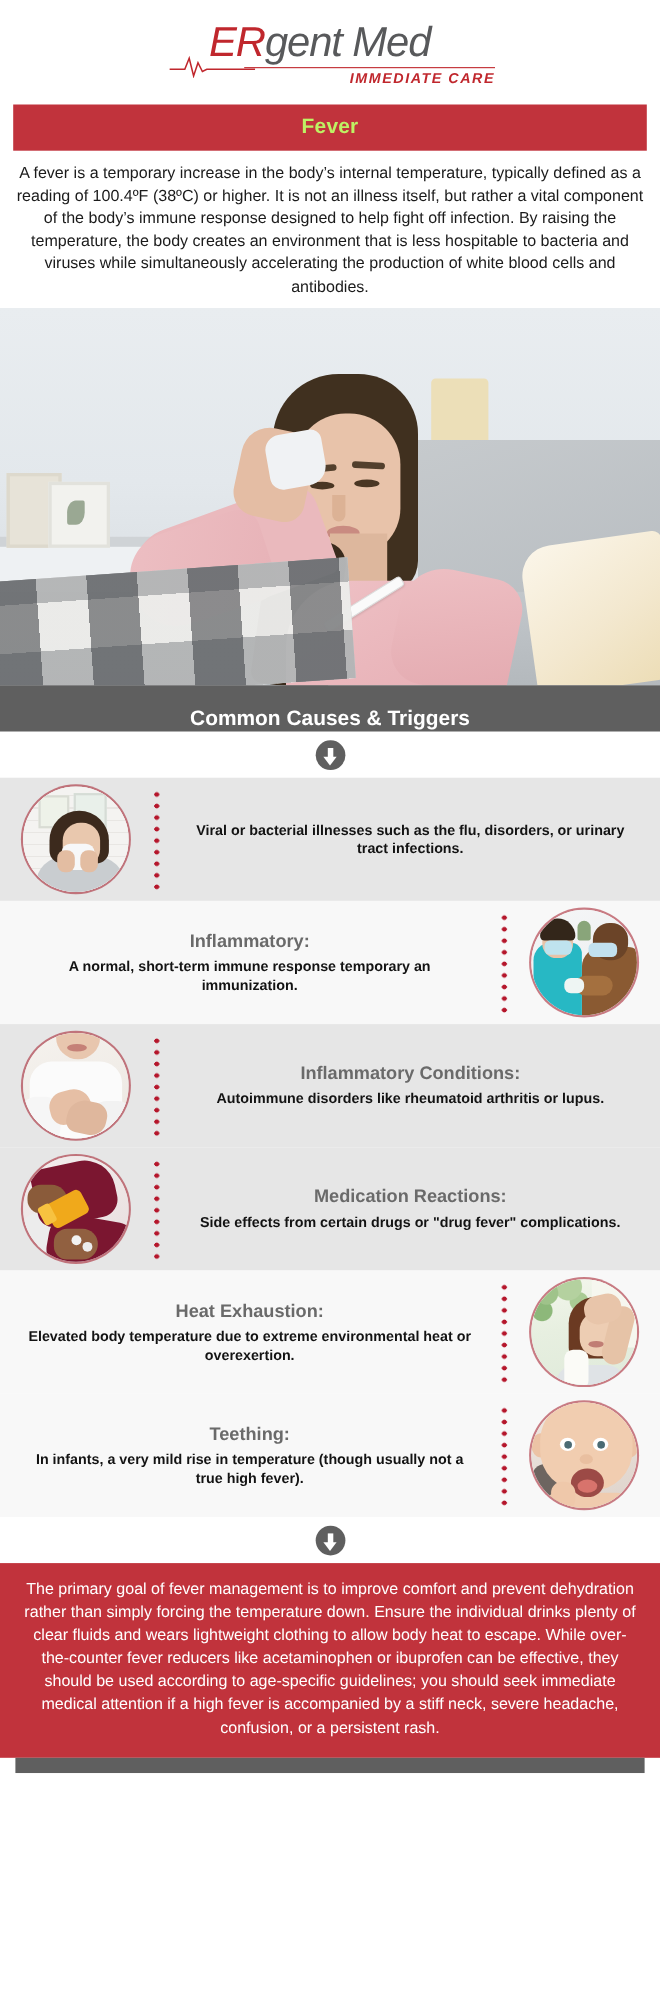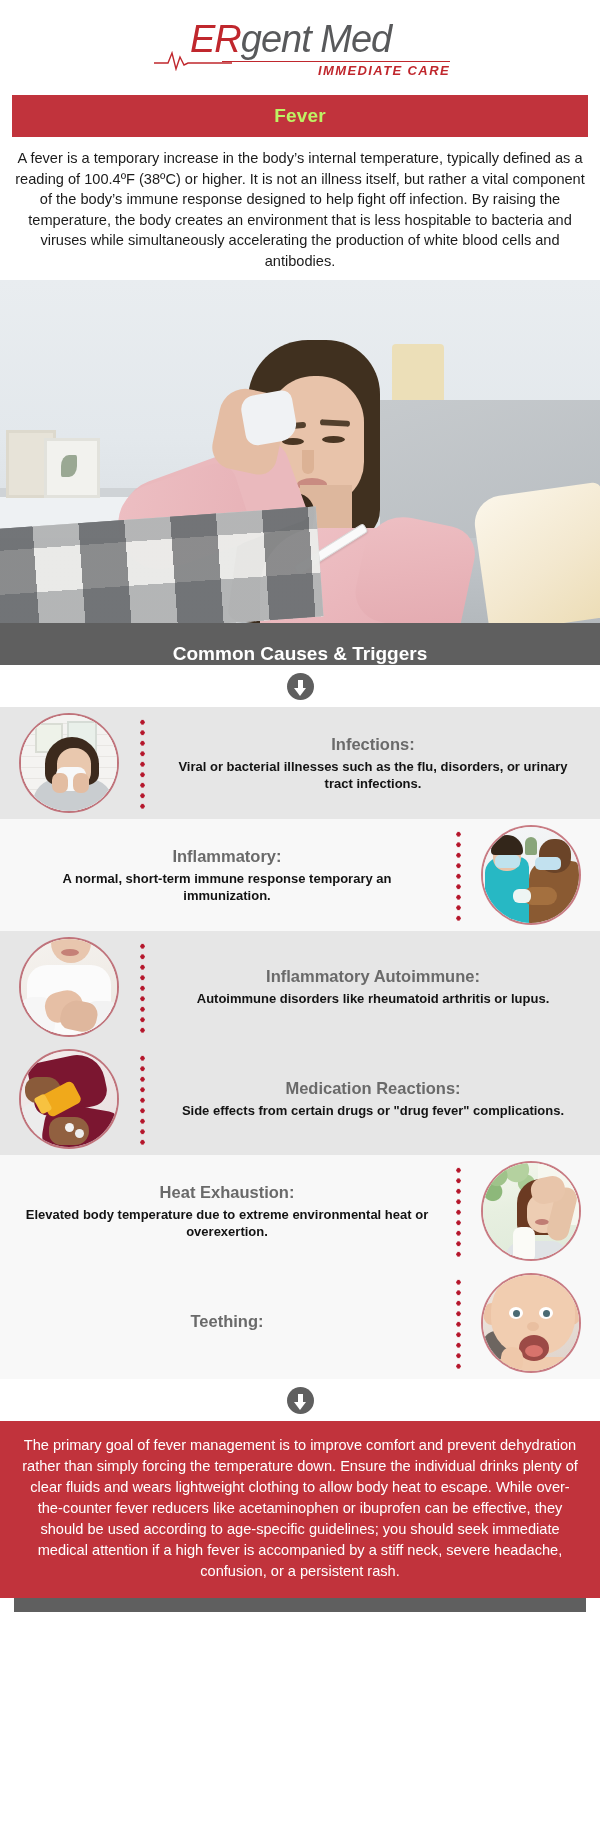--- a/index.html
+++ b/index.html
@@ -545,21 +545,20 @@
           <div class="inf-face"></div>
         <div class="inf-tissue"></div>
           <div class="inf-hand"></div>
           <div class="inf-hand2"></div>
       </div>
     </div>
     <div class="cause-divider">
         <div class="dotline"></div>
       </div>
     <div class="cause-text">
-      <div class="cause-title">Infections:</div>
       <div class="cause-desc">Viral or bacterial illnesses such as the flu, disorders, or urinary tract infections.</div>
     </div>
   </div>
 
   <div class="cause-row shade-b">
     <div class="cause-text">
       <div class="cause-title">Inflammatory:</div>
       <div class="cause-desc">A normal, short-term immune response temporary an immunization.</div>
     </div>
     <div class="cause-divider">
@@ -592,21 +591,21 @@
         <div class="infl-sleeve"></div>
           <div class="infl-sleeve2"></div>
         <div class="infl-hand1"></div>
           <div class="infl-hand2"></div>
       </div>
     </div>
     <div class="cause-divider">
         <div class="dotline"></div>
       </div>
     <div class="cause-text">
-      <div class="cause-title">Inflammatory Autoimmune:</div>
+      <div class="cause-title">Inflammatory Conditions:</div>
       <div class="cause-desc">Autoimmune disorders like rheumatoid arthritis or lupus.</div>
     </div>
   </div>
 
   <div class="cause-row shade-a">
     <div class="cause-media">
       <div class="cause-thumb">
         <div class="t-bg med-bg"></div>
         <div class="med-white"></div>
         <div class="med-sleeve"></div>
@@ -648,20 +647,21 @@
           <div class="heat-towel"></div>
         <div class="heat-arm"></div>
           <div class="heat-hand"></div>
       </div>
     </div>
   </div>
 
   <div class="cause-row shade-b">
     <div class="cause-text">
       <div class="cause-title">Teething:</div>
+      <div class="cause-desc">In infants, a very mild rise in temperature (though usually not a true high fever).</div>
     </div>
     <div class="cause-divider">
         <div class="dotline"></div>
       </div>
     <div class="cause-media">
       <div class="cause-thumb">
         <div class="t-bg baby-bg"></div>
         <div class="baby-dark"></div>
         <div class="baby-body"></div>
         <div class="baby-ear1"></div>

